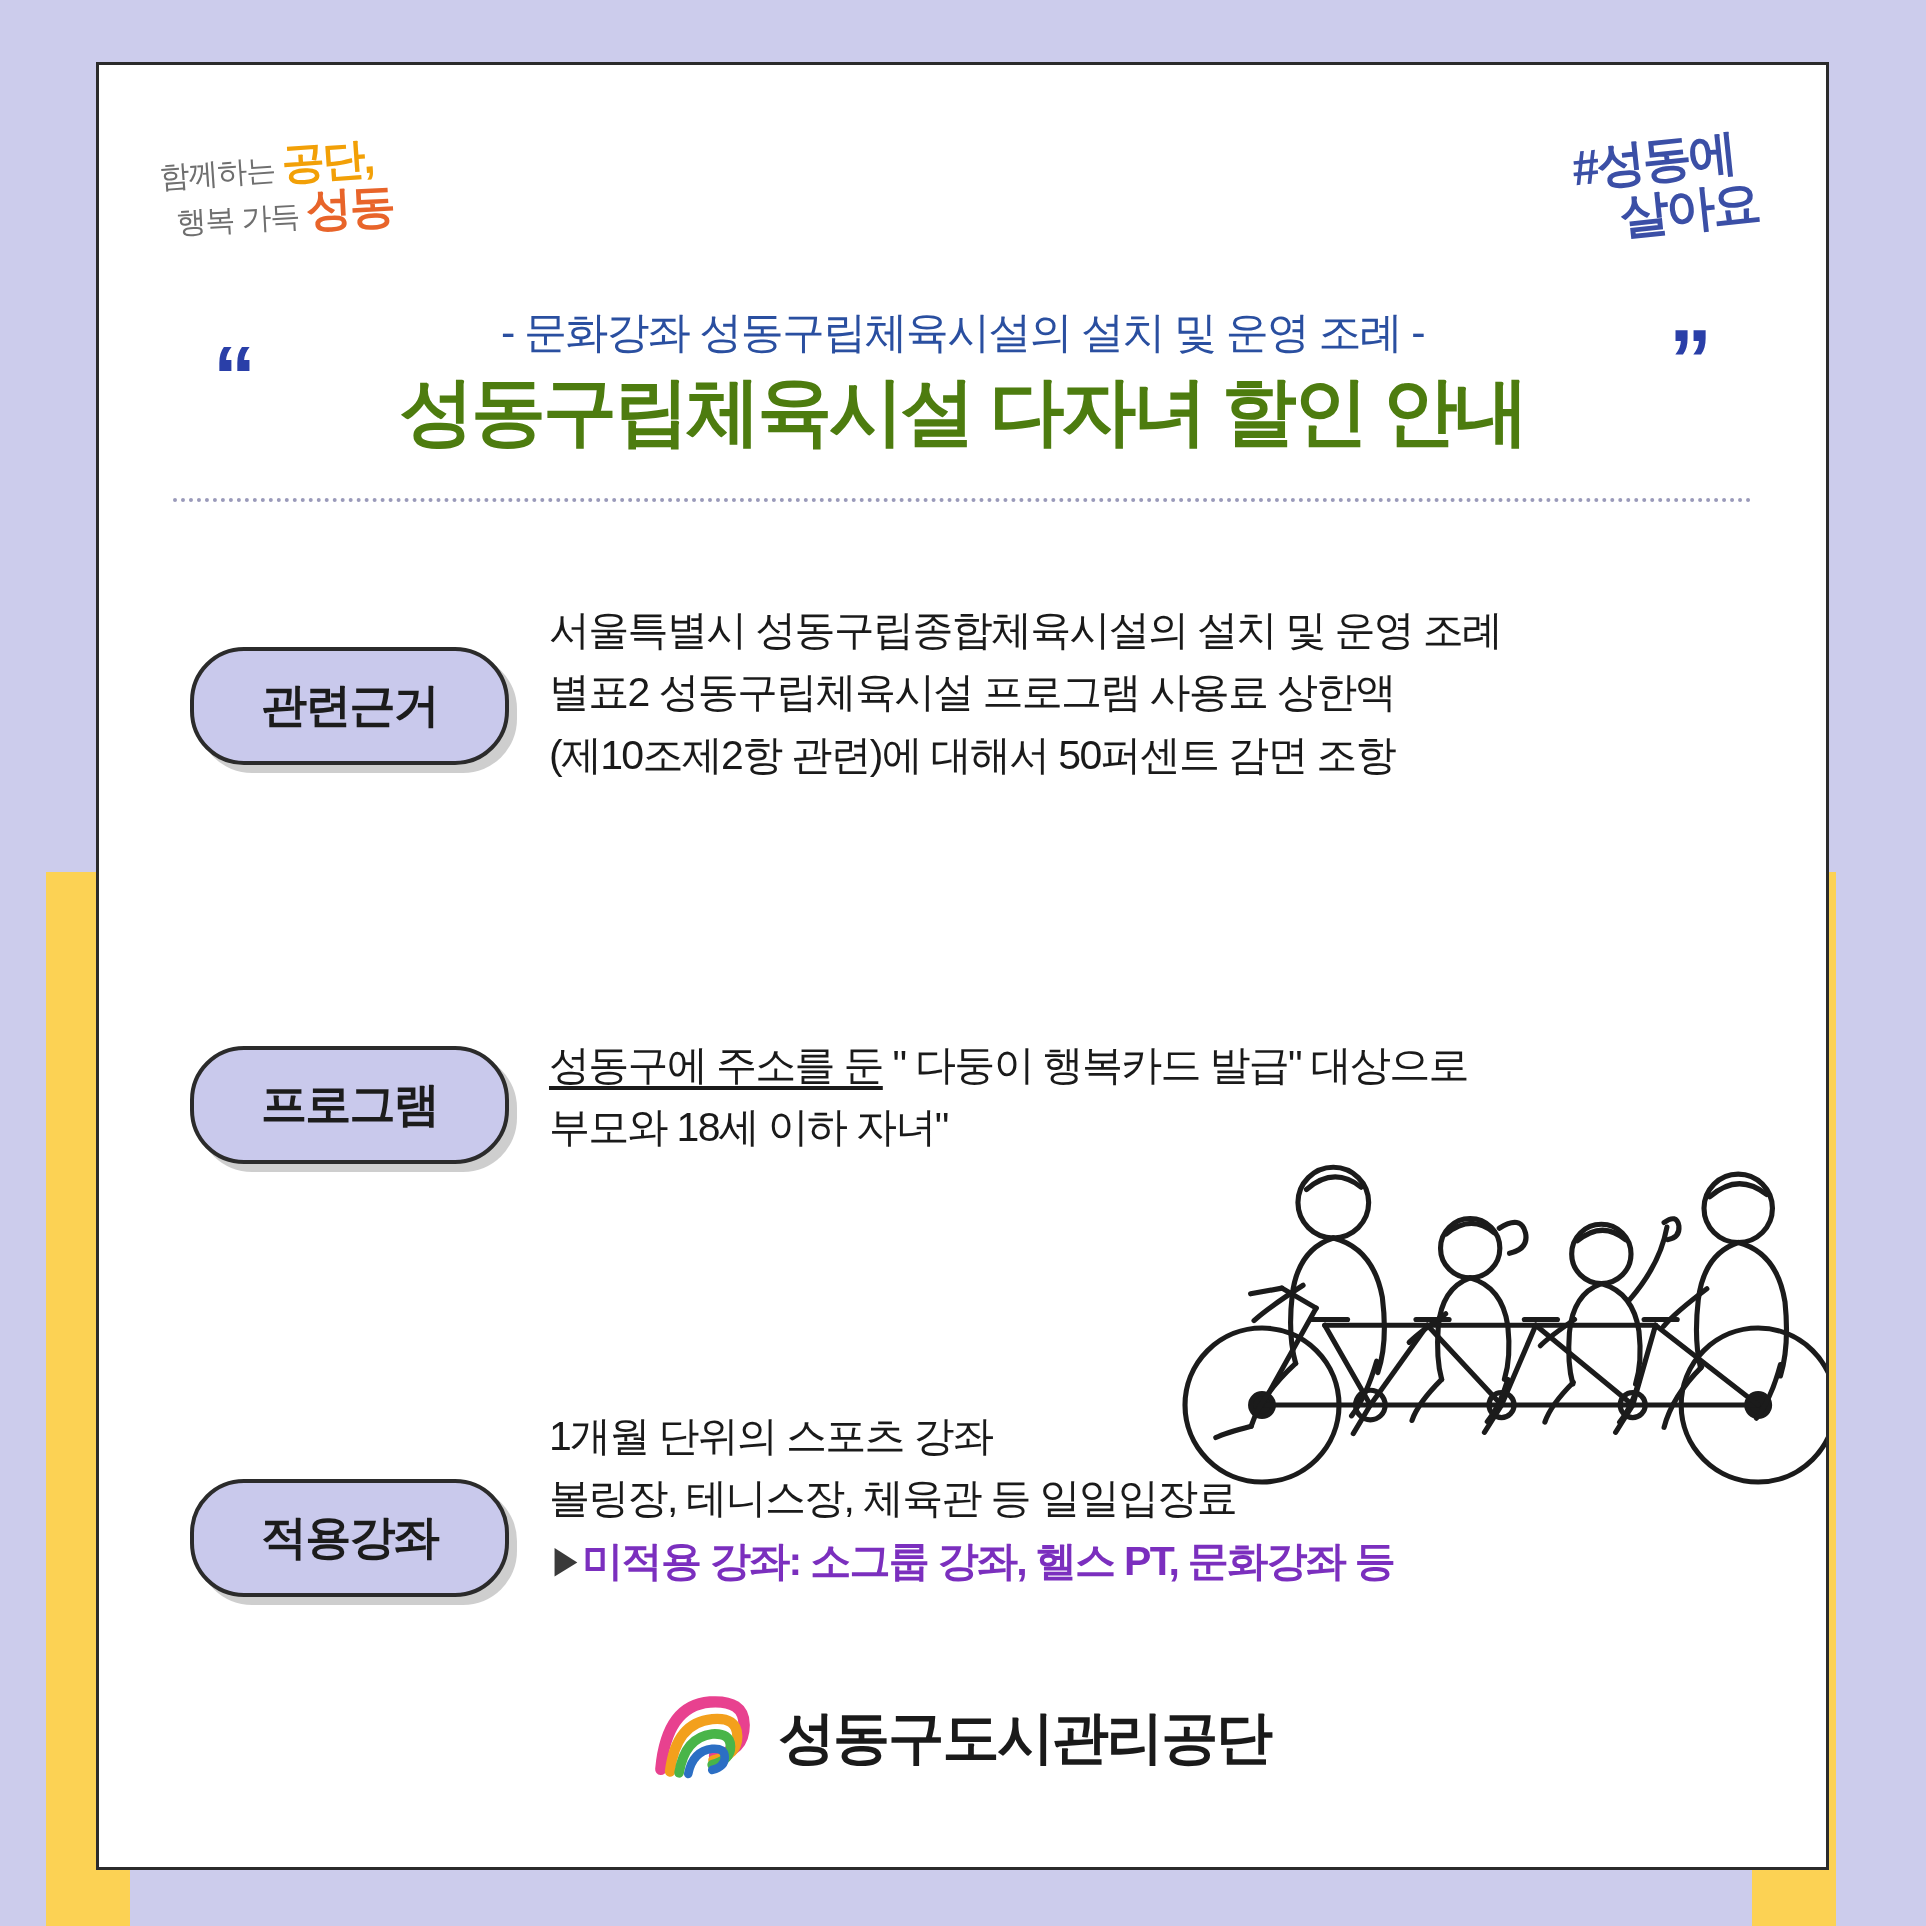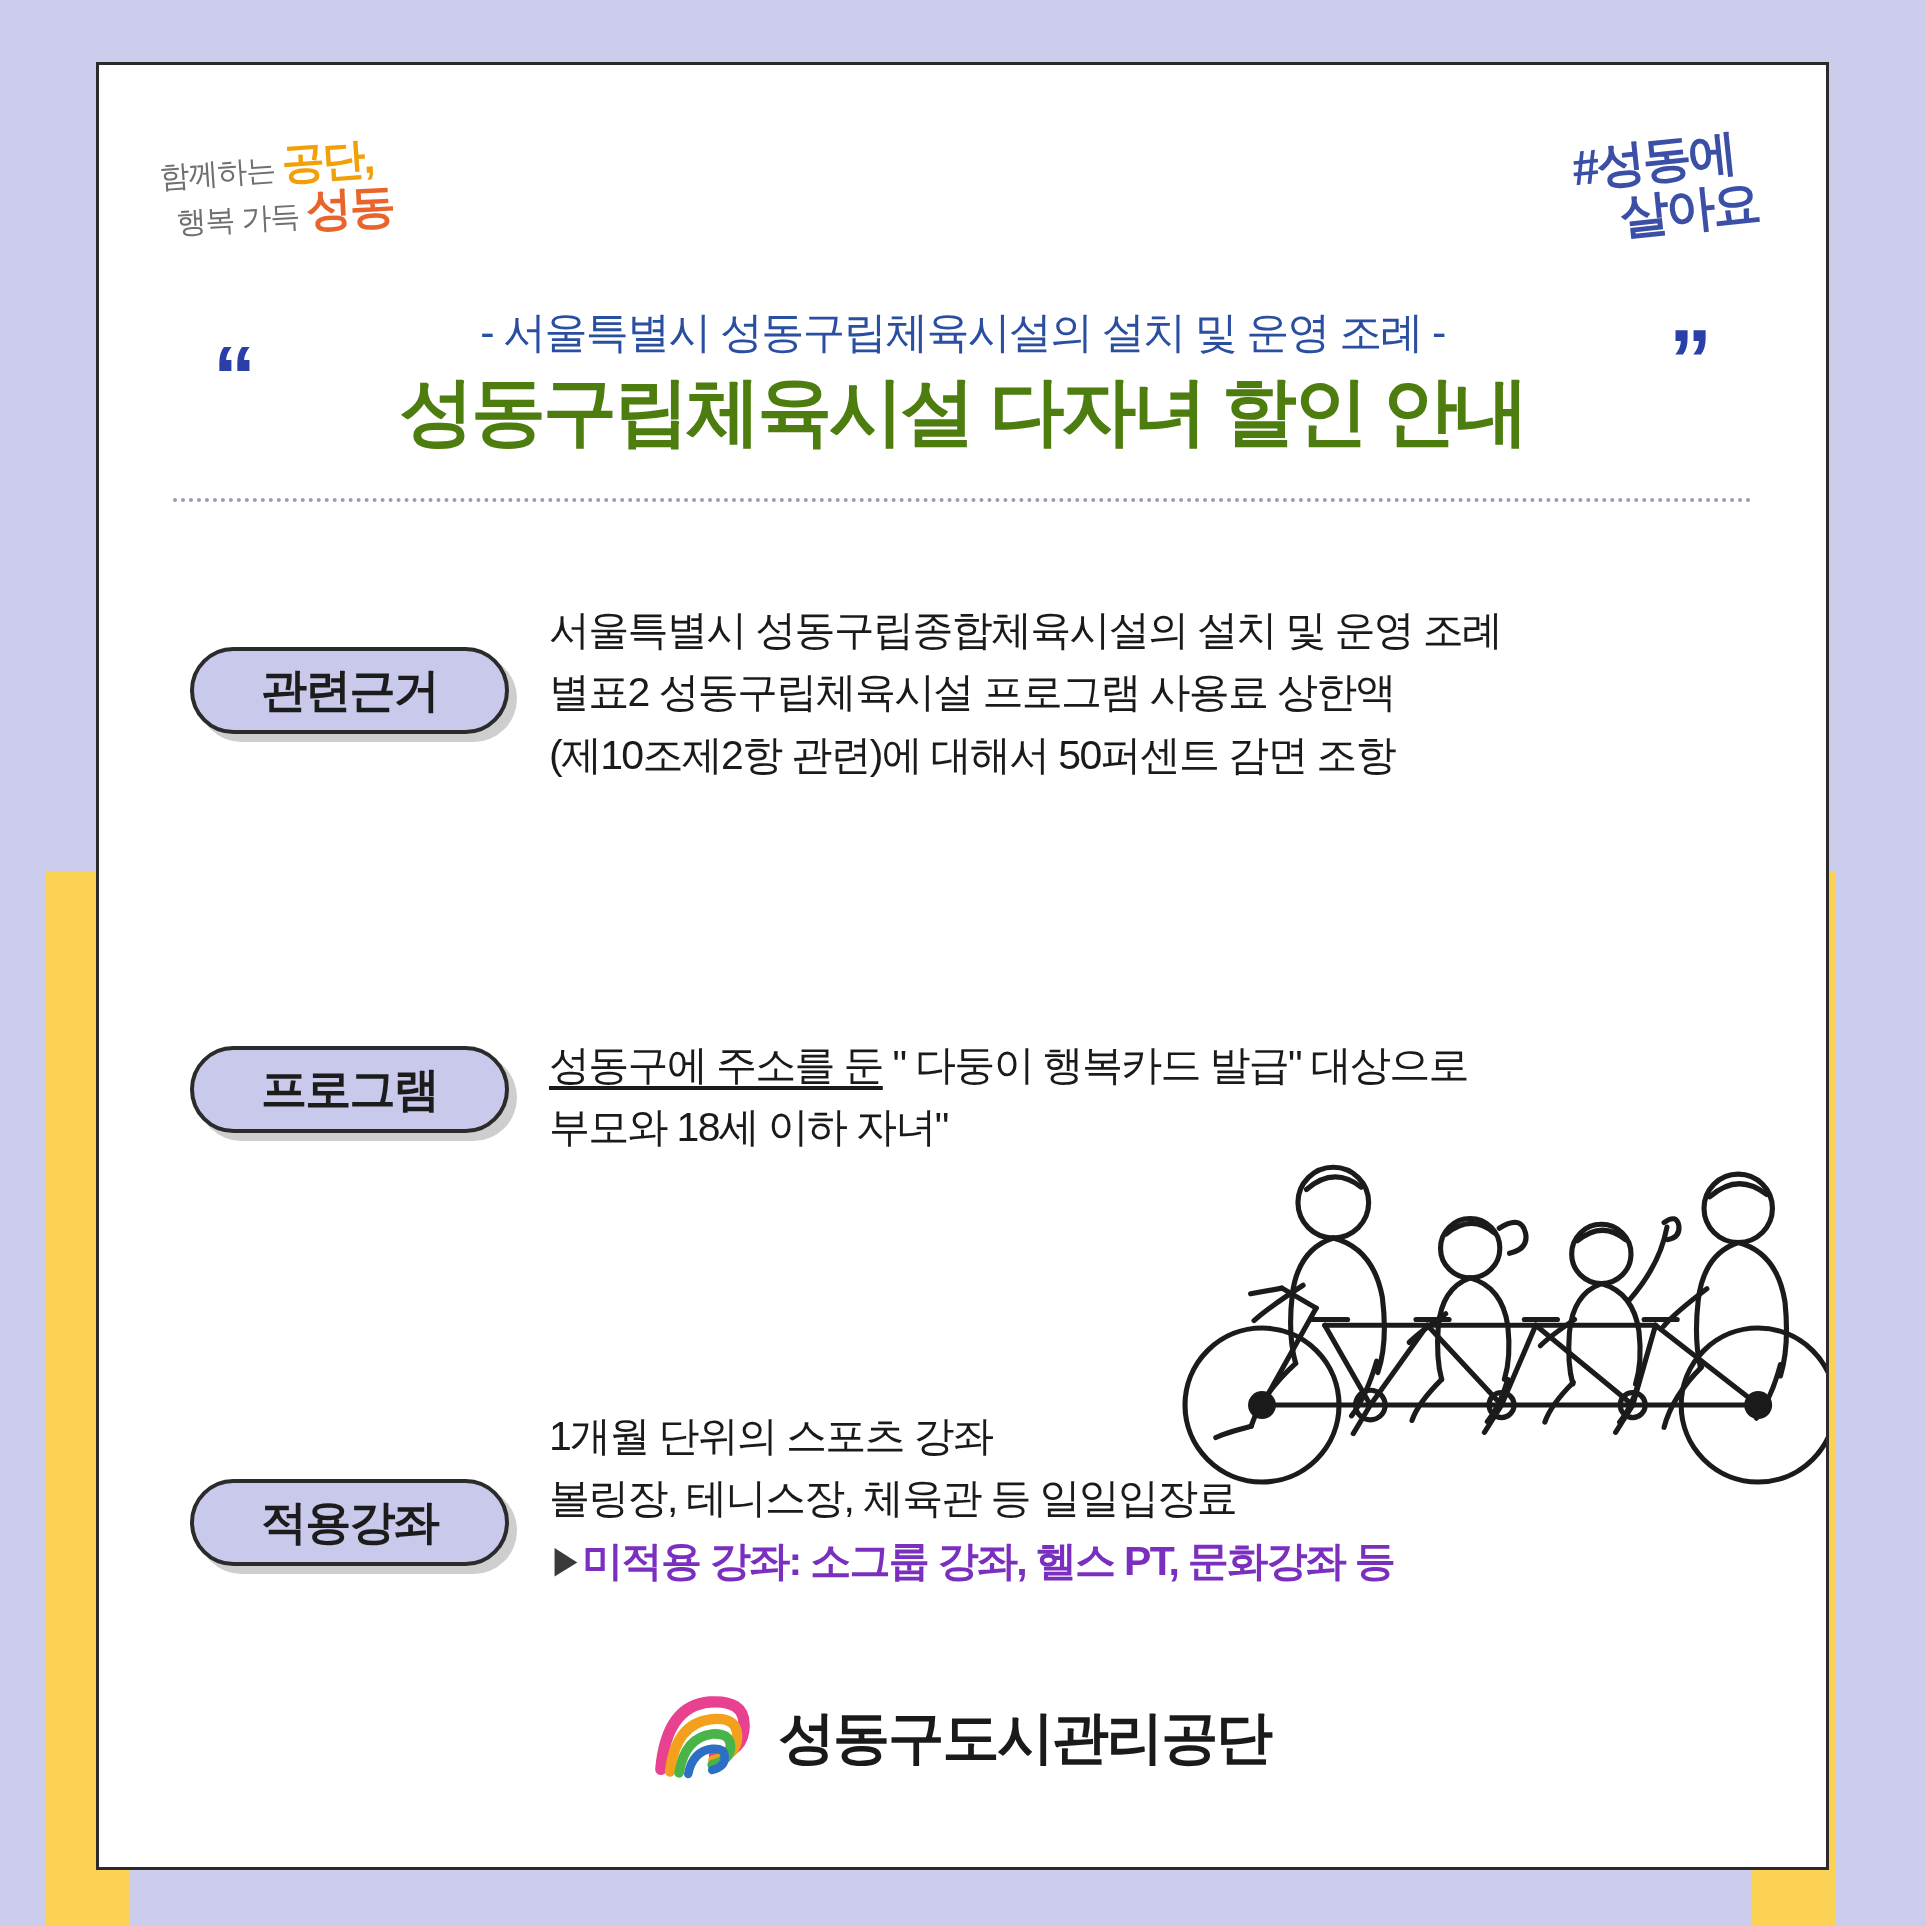--- a/index.html
+++ b/index.html
@@ -147,21 +147,21 @@
     left: 74px;
     right: 74px;
     top: 433px;
     border-top: 4px dotted #9a9aba;
   }
 
   
   .pill {
     position: absolute;
     width: 319px;
-    height: 87px;
+    height: 118px;
     border-radius: 54px;
     background: #c9c9ec;
     border: 4px solid #2b2b2b;
     box-shadow: 8px 8px 0 rgba(60,60,60,0.25);
     box-sizing: border-box;
     display: flex;
     align-items: center;
     justify-content: center;
     font-size: 46px;
     font-weight: bold;
@@ -244,21 +244,21 @@
       </div>
     </div>
 
     <div class="hashtag">
       <div class="h1">#성동에</div>
       <div class="h2">살아요</div>
     </div>
 
     <div class="quote-left">“</div>
     <div class="quote-right">”</div>
-    <div class="subtitle">- 서울특별시 성동구립체육시설의 설치 및 운영 조례 -</div>
+    <div class="subtitle">- 문화강좌 성동구립체육시설의 설치 및 운영 조례 -</div>
     <div class="maintitle">성동구립체육시설 다자녀 할인 안내</div>
     <div class="dotted"></div>
 
     <div class="pill" style="left:91px; top:582px;">관련근거</div>
     <div class="rowtext" style="left:450px; top:534px; width:1209px;">
       <div>서울특별시 성동구립종합체육시설의 설치 및 운영 조례</div>
       <div>별표2 성동구립체육시설 프로그램 사용료 상한액</div>
       <div>(제10조제2항 관련)에 대해서 50퍼센트 감면 조항</div>
     </div>
 

